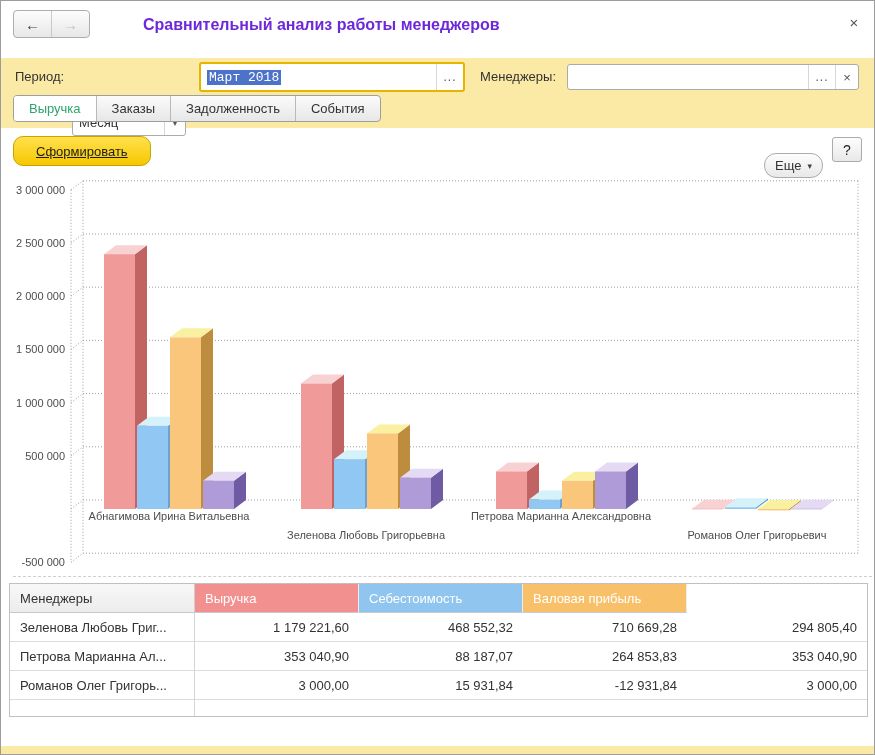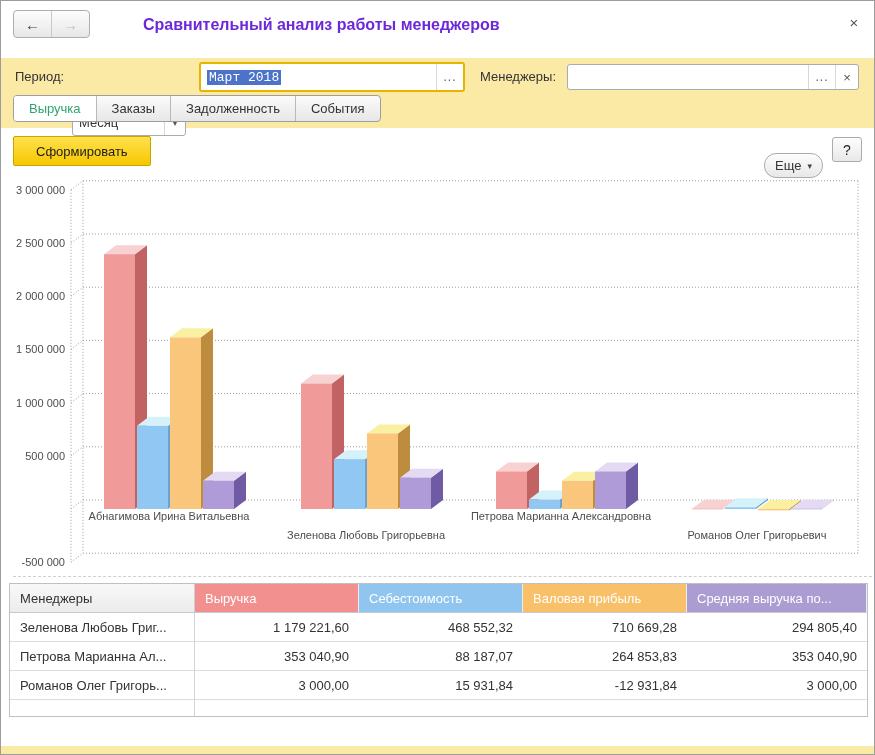--- a/index.html
+++ b/index.html
@@ -30,21 +30,21 @@
   .more{width:26px;letter-spacing:1px;font-size:12px;}
   .clr{width:22px;font-size:13px;}
 
   
   .tabs{position:absolute;left:12px;top:37px;display:inline-flex;border:1px solid #9e9e9e;border-radius:4px;overflow:hidden;background:linear-gradient(#fbfbfb,#e7e7e7);}
   .tab{padding:0 15px;height:25px;line-height:25px;cursor:pointer;color:#333;border-left:1px solid #b9b9b9;}
   .tab:first-child{border-left:none;}
   .tab.active{background:#fff;color:#2FA46D;}
 
   
-  .btn-generate{position:absolute;left:12px;top:135px;height:28px;padding:0 22px;background:linear-gradient(#ffe14d,#f6c700);border:1px solid #c8a400;border-radius:2px;font-size:13px;color:#1d1d1d;display:flex;align-items:center;cursor:pointer;}
+  .btn-generate{position:absolute;left:12px;top:135px;height:28px;padding:0 22px;background:linear-gradient(#ffe14d,#f6c700);border:1px solid #c8a400;border-radius:10px;font-size:13px;color:#1d1d1d;display:flex;align-items:center;cursor:pointer;text-decoration:underline;}
   .btn-more{position:absolute;right:51px;top:152px;height:25px;padding:0 10px;background:linear-gradient(#fdfdfd,#e8e8e8);border:1px solid #ababab;border-radius:12px;display:flex;align-items:center;gap:6px;cursor:pointer;box-sizing:border-box;}
   .btn-more .chev{font-size:9px;color:#444;}
   .btn-help{position:absolute;right:12px;top:136px;width:30px;height:25px;background:linear-gradient(#fdfdfd,#e8e8e8);border:1px solid #ababab;border-radius:3px;display:flex;align-items:center;justify-content:center;cursor:pointer;box-sizing:border-box;font-size:14px;color:#222;}
 
   
   .chartbox{position:absolute;left:12px;top:170px;width:859px;height:406px;border-bottom:1px dashed #cfcfcf;box-sizing:border-box;}
   .chartbox svg{font-family:"Liberation Sans",sans-serif;}
 
   
   .grid{position:absolute;left:8px;top:582px;width:859px;border:1px solid #c0c0c0;box-sizing:border-box;background:#fff;}
@@ -197,21 +197,20 @@
         <text x="744" y="368" text-anchor="middle" fill="#4d4d4d" font-size="11">Романов Олег Григорьевич</text>
       </svg>
   </div>
 
   <div class="grid" id="grid">
       <div class="tr">
         <div class="th first">Менеджеры</div>
         <div class="th" style="background: rgb(242, 144, 143);">Выручка</div>
         <div class="th" style="background: rgb(144, 197, 239);">Себестоимость</div>
         <div class="th" style="background: rgb(248, 193, 105);">Валовая прибыль</div>
-        <div class="th" style="background: rgb(171, 156, 210);">Средняя выручка по...</div>
       </div>
       <div class="tr">
         <div class="td name">Зеленова Любовь Григ...</div>
         <div class="td num">1 179 221,60</div>
         <div class="td num">468 552,32</div>
         <div class="td num">710 669,28</div>
         <div class="td num">294 805,40</div>
       </div>
       <div class="tr">
         <div class="td name">Петрова Марианна Ал...</div>

